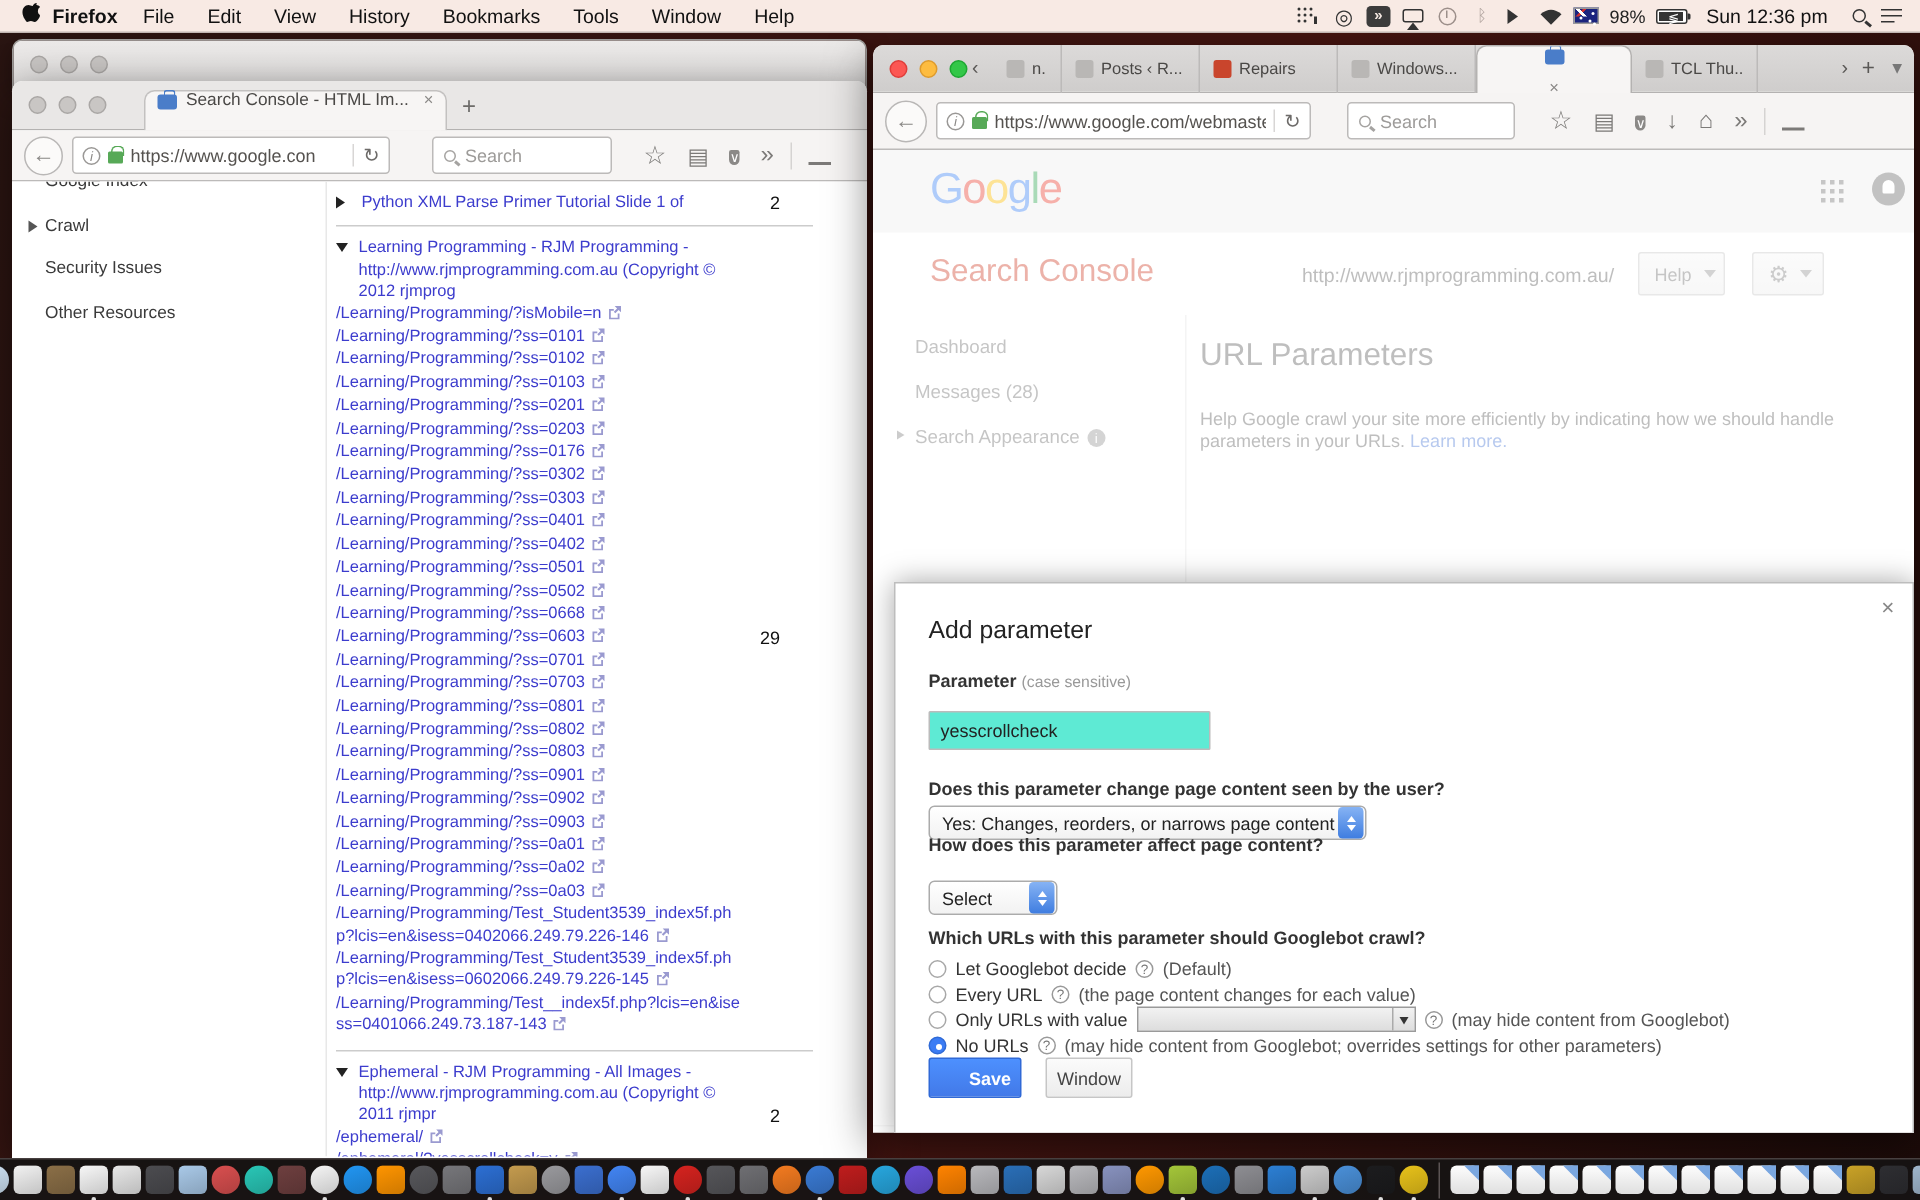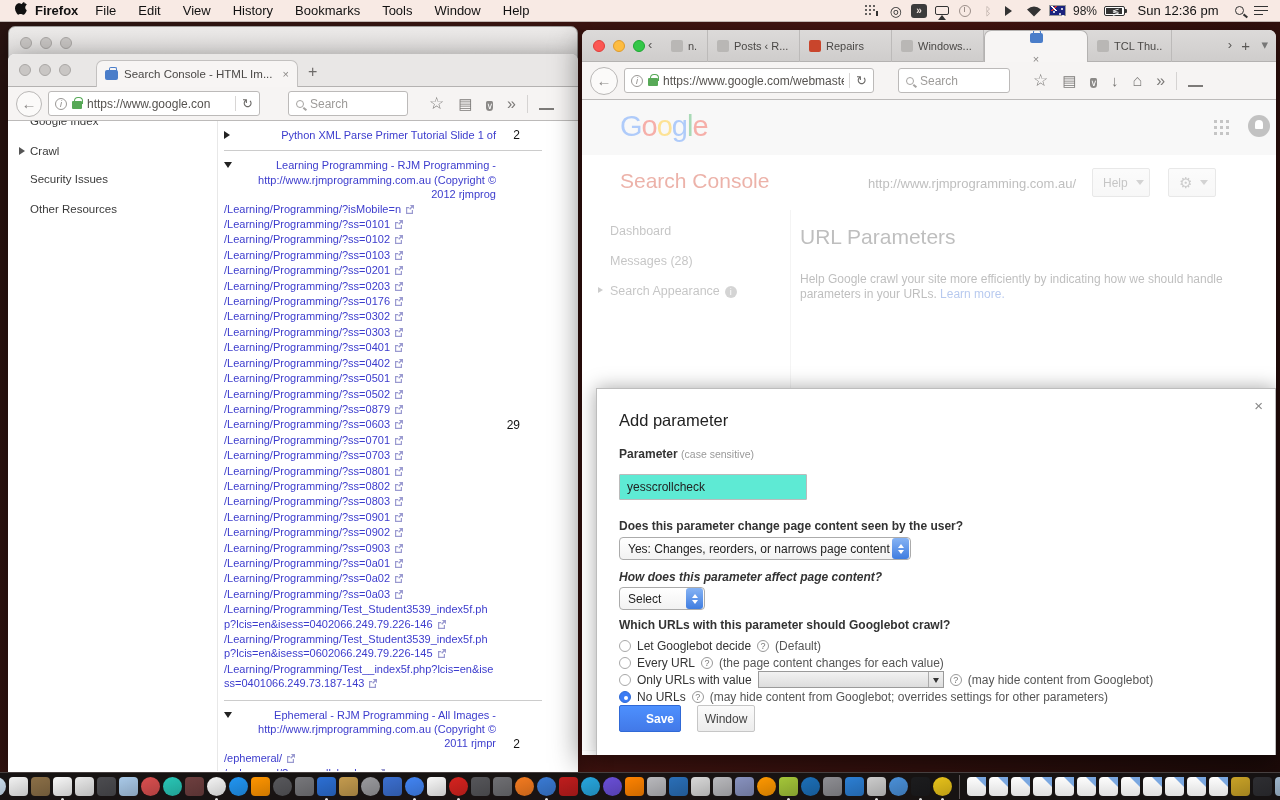--- a/index.html
+++ b/index.html
@@ -65,36 +65,36 @@
   .favsq { width:12px; height:12px; border-radius:2px; background:#b9b7b5; position:relative; flex:none; }
   .suitcase { width:13px; height:10px; background:#4a7dc9; border-radius:2px; position:relative; margin-top:2px; flex:none; }
   .suitcase::before { content:""; position:absolute; left:3.5px; top:-3px; width:6px; height:3px; border:1.5px solid #4a7dc9; border-bottom:none; border-radius:2px 2px 0 0; }
 
   
   #rearwin { position:absolute; left:8px; top:26px; width:570px; height:34px; background:linear-gradient(#eceae9,#e2e0df);
     border:1px solid #9d9b99; border-radius:7px 7px 0 0; box-shadow:0 4px 16px rgba(0,0,0,.4); }
   #leftwin { left:8px; top:54px; width:570px; height:718px; background:#fff; border-radius:7px 7px 0 0; }
   #lw-tabbar { height:33px; background:#e9e7e6; }
   #lw-tab { position:absolute; left:88px; top:6px; width:202px; height:27px; background:#f7f5f4; border:1px solid #c3c1c0; border-bottom:none;
-    border-radius:7px 7px 0 0; display:flex; align-items:center; gap:6px; padding:0 8px; font-size:11.5px; color:#4a4846; }
+    border-radius:7px 7px 0 0; display:flex; align-items:flex-start; gap:6px; padding:0 8px; font-size:11.5px; color:#4a4846; }
   #lw-tab .ttl { white-space:nowrap; overflow:hidden; flex:1; }
   .tabx { color:#8a8886; font-size:11px; }
   .newtab { position:absolute; left:300px; top:10px; color:#6d6b69; font-size:16px; line-height:16px; }
   #lw-navbar { height:34px; padding:0 8px; gap:6px; }
   #lw-content { position:relative; height:650px; background:#fff; overflow:hidden; border-radius:0; }
   #lw-sidebar { position:absolute; left:0; top:0; width:210px; height:100%; border-right:1px solid #e8e8e8; overflow:hidden; }
   .sb-item { position:absolute; left:22px; font-size:11.5px; color:#3a3a3a; }
   .sb-arrow { position:absolute; left:-11px; top:2px; width:0; height:0; border:4px solid transparent; border-left:6px solid #555; }
   #lw-list { position:absolute; left:216px; top:0; width:318px; height:100%; font-size:11px; line-height:14.4px; }
   .lc-group { display:flex; padding:7px 0 8px 0; }
   .lc-gc { width:272px; }
   .lc-count { flex:1; display:flex; align-items:center; justify-content:flex-end; padding-right:22px; font-size:12px; color:#111; }
   .lc-hr { border-top:1px solid #ccc; }
   .lc-link { color:#3c3ccd; cursor:pointer; }
-  .lc-title { display:flex; gap:7px;text-align:right; }
+  .lc-title { display:flex; gap:7px; }
   .lc-title .lc-link { flex:1; }
   .tri-right { width:0; height:0; border:4px solid transparent; border-left:6px solid #222; margin-top:3px; flex:none; }
   .tri-down { width:0; height:0; border:4px solid transparent; border-top:6px solid #222; margin-top:4px; flex:none; }
   .lc-url { word-break:break-all; }
   .extlink { display:inline-block; margin-left:4px; vertical-align:-1px; }
 
   
   #rightwin { left:582px; top:30px; width:694px; height:725px; background:#fff; }
   #rw-tabbar { height:32px; background:linear-gradient(#dcdad9,#cfcdcc); }
   #rw-tabs { position:absolute; left:64px; top:0; right:60px; height:32px; display:flex; align-items:flex-end; overflow:hidden; }
@@ -349,21 +349,21 @@
                     <path d="M4.8 1H9v4.2L7.4 3.6 5.2 5.8 4.2 4.8 6.4 2.6z" fill="#9a9ad0"></path>
                   </svg></span></div>
               <div class="lc-url"><span class="lc-link">/Learning/Programming/?ss=0501</span><span class="extlink"><svg width="10" height="10" viewBox="0 0 10 10">
                     <path d="M1 3h3.2v1.2H2.2v4.6h4.6V6H8v4H1z" fill="#9a9ad0"></path>
                     <path d="M4.8 1H9v4.2L7.4 3.6 5.2 5.8 4.2 4.8 6.4 2.6z" fill="#9a9ad0"></path>
                   </svg></span></div>
               <div class="lc-url"><span class="lc-link">/Learning/Programming/?ss=0502</span><span class="extlink"><svg width="10" height="10" viewBox="0 0 10 10">
                     <path d="M1 3h3.2v1.2H2.2v4.6h4.6V6H8v4H1z" fill="#9a9ad0"></path>
                     <path d="M4.8 1H9v4.2L7.4 3.6 5.2 5.8 4.2 4.8 6.4 2.6z" fill="#9a9ad0"></path>
                   </svg></span></div>
-              <div class="lc-url"><span class="lc-link">/Learning/Programming/?ss=0879</span><span class="extlink"><svg width="10" height="10" viewBox="0 0 10 10">
+              <div class="lc-url"><span class="lc-link">/Learning/Programming/?ss=0668</span><span class="extlink"><svg width="10" height="10" viewBox="0 0 10 10">
                     <path d="M1 3h3.2v1.2H2.2v4.6h4.6V6H8v4H1z" fill="#9a9ad0"></path>
                     <path d="M4.8 1H9v4.2L7.4 3.6 5.2 5.8 4.2 4.8 6.4 2.6z" fill="#9a9ad0"></path>
                   </svg></span></div>
               <div class="lc-url"><span class="lc-link">/Learning/Programming/?ss=0603</span><span class="extlink"><svg width="10" height="10" viewBox="0 0 10 10">
                     <path d="M1 3h3.2v1.2H2.2v4.6h4.6V6H8v4H1z" fill="#9a9ad0"></path>
                     <path d="M4.8 1H9v4.2L7.4 3.6 5.2 5.8 4.2 4.8 6.4 2.6z" fill="#9a9ad0"></path>
                   </svg></span></div>
               <div class="lc-url"><span class="lc-link">/Learning/Programming/?ss=0701</span><span class="extlink"><svg width="10" height="10" viewBox="0 0 10 10">
                     <path d="M1 3h3.2v1.2H2.2v4.6h4.6V6H8v4H1z" fill="#9a9ad0"></path>
                     <path d="M4.8 1H9v4.2L7.4 3.6 5.2 5.8 4.2 4.8 6.4 2.6z" fill="#9a9ad0"></path>
@@ -563,21 +563,21 @@
             <span>yesscrollcheck</span>
           </div>
         <div class="mlabel" style="top:130px;">Does this parameter change page content seen by the user?</div>
         <div class="msel" style="left:22px;top:148px;width:292px;">
           <span class="val">Yes: Changes, reorders, or narrows page content</span>
           <span class="stepper">
               <i class="up"></i>
               <i class="dn"></i>
             </span>
         </div>
-        <div class="mlabel" style="top:181px;font-style:italic;">How does this parameter affect page content?</div>
+        <div class="mlabel" style="top:167px;">How does this parameter affect page content?</div>
         <div class="msel" style="left:22px;top:198px;width:86px;">
           <span class="val">Select</span>
           <span class="stepper">
               <i class="up"></i>
               <i class="dn"></i>
             </span>
         </div>
         <div class="mlabel" style="top:229px;">Which URLs with this parameter should Googlebot crawl?</div>
         <div class="mradios" id="mradios" style="top:248px;">
             <div class="mr-row">

